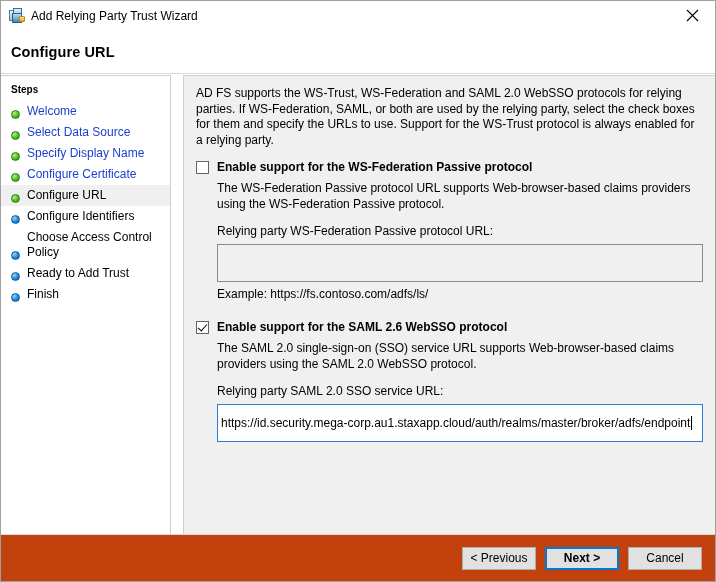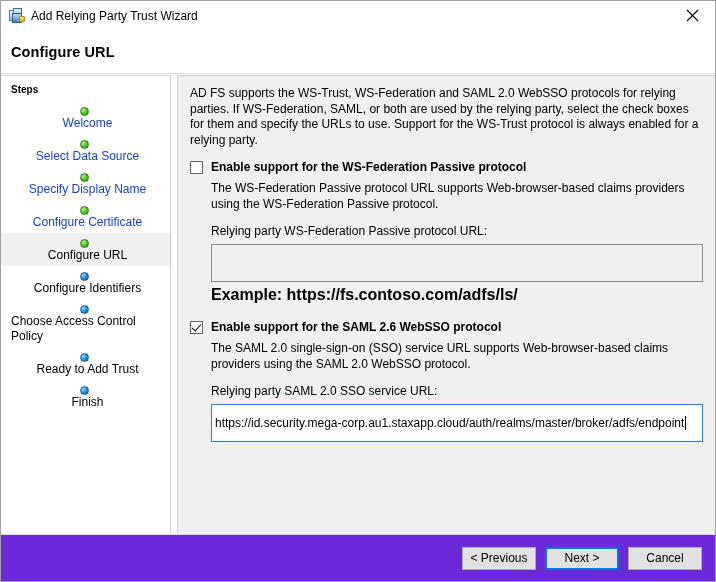--- a/index.html
+++ b/index.html
@@ -129,26 +129,25 @@
     overflow: hidden;
   }
   .sidebar-heading {
     font-weight: bold;
     font-size: 10px;
     padding: 2px 0 6px 10px;
     color: #000000;
   }
   .step {
     display: flex;
-    align-items: center;
+    align-items: flex-end;
     padding: 3px 6px 3px 10px;
     line-height: 15px;
     box-sizing: border-box;
     min-height: 21px;
-    flex-direction: column;
   }
   .step.current {
     background: #f0f0f0;
   }
   .step-bullet {
     width: 9px;
     height: 9px;
     border-radius: 50%;
     flex: 0 0 9px;
     margin-top: 3px;
@@ -173,21 +172,21 @@
     color: #000000;
   }
 
   .content {
     flex: 1 1 auto;
     background: #f0f0f0;
     border: 1px solid #cfcfcf;
     border-right: none;
     border-bottom: none;
     box-sizing: border-box;
-    margin-left: 6px;
+    margin-left: 12px;
     padding: 10px 12px 0 12px;
     overflow: hidden;
   }
 
   .intro {
     font-size: 12px;
     line-height: 15.5px;
     color: #000000;
     margin: 0 0 12px 0;
     max-width: 516px;
@@ -267,32 +266,31 @@
   }
   .caret {
     display: inline-block;
     width: 1px;
     height: 14px;
     background: #000000;
     margin-left: 0.5px;
     vertical-align: middle;
   }
   .example {
-    font-size: 16px;
+    font-size: 12px;
     line-height: 15px;
     margin: 5px 0 0 0;
-    font-weight: bold;
   }
   .spacer-lg { height: 18px; }
 
   
   .footer {
     flex: 0 0 47px;
     height: 47px;
-    background: #6d28d9;
+    background: #c2410c;
     border-top: 1px solid #d9d9d9;
     display: flex;
     align-items: center;
     justify-content: flex-end;
     padding-right: 13px;
     box-sizing: border-box;
     gap: 9px;
   }
   .btn {
     width: 74px;
@@ -305,20 +303,21 @@
     color: #000000;
     display: flex;
     align-items: center;
     justify-content: center;
     cursor: default;
     padding: 0;
   }
   .btn.default {
     border: 2px solid #0078d7;
     background: #e1e1e1;
+    font-weight: bold;
   }
 </style>
 </head>
 <body>
 
 <div class="window">
 
   <div class="titlebar">
     <div class="title-icon">
       <span class="pane p1"></span>

